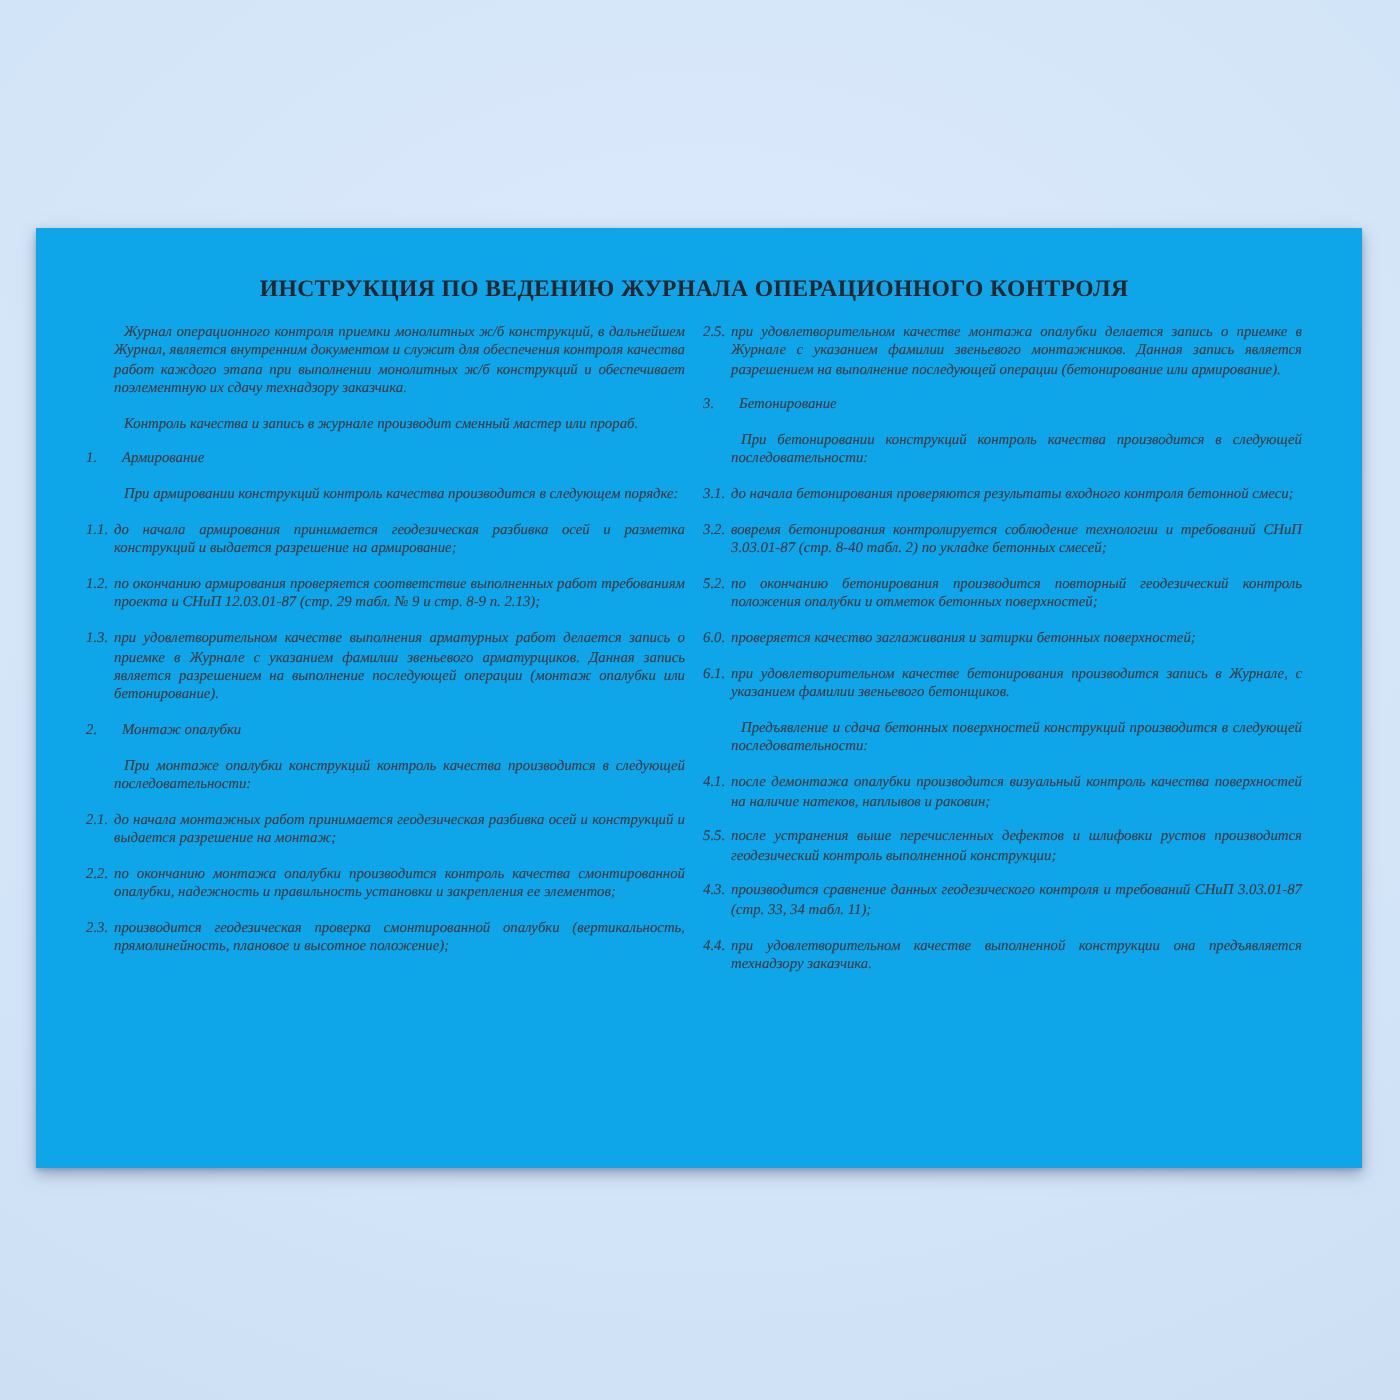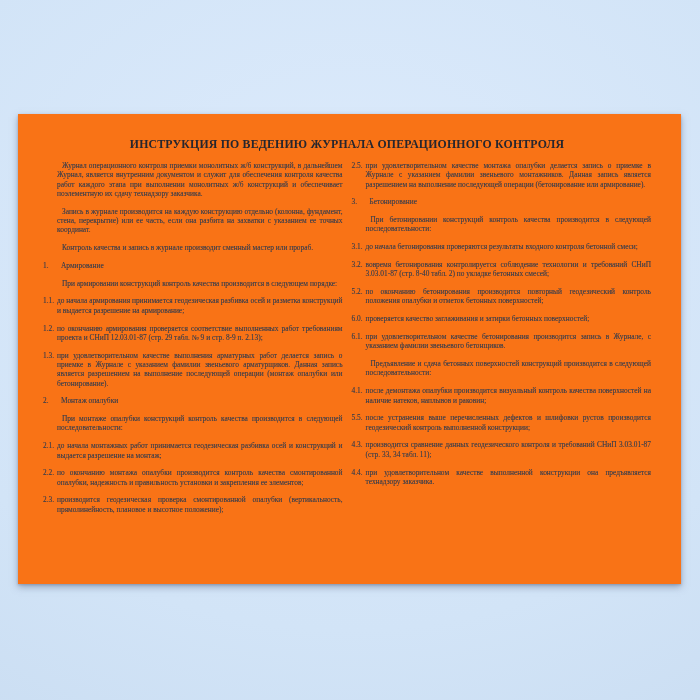--- a/index.html
+++ b/index.html
@@ -18,35 +18,36 @@
     width: 700px;
     height: 700px;
   }
   .paper {
     position: absolute;
     left: 18px;
     top: 114px;
     width: 663px;
     height: 470px;
     box-sizing: border-box;
-    background: #f97316;
+    background: #0ea5e9;
     padding: 23px 30px 0 25px;
     box-shadow: 0 3px 7px rgba(96,112,140,0.55), 0 1px 2px rgba(96,112,140,0.35);
   }
   .title {
     margin: 0 0 9px 0;
     font-size: 11.8px;
     font-weight: bold;
     text-align: center;
     letter-spacing: 0.2px;
     color: #26262e;
   }
   .cols {
     display: flex;
     gap: 9px;
+    font-style: italic;
   }
   .col {
     flex: 1 1 0;
     min-width: 0;
     font-size: 7.4px;
     line-height: 9.3px;
     color: #3e3f4b;
     text-shadow: 0 0 0.3px rgba(62,63,75,0.55);
   }
   .block {
@@ -81,23 +82,20 @@
 
 <div class="scene">
   <div class="paper">
     <h1 class="title">ИНСТРУКЦИЯ ПО ВЕДЕНИЮ ЖУРНАЛА ОПЕРАЦИОННОГО КОНТРОЛЯ</h1>
     <div class="cols">
       <div class="col">
           <div class="block paragraph">
             <span class="txt">Журнал операционного контроля приемки монолитных ж/б конструкций, в дальнейшем Журнал, является внутренним документом и служит для обеспечения контроля качества работ каждого этапа при выполнении монолитных ж/б конструкций и обеспечивает поэлементную их сдачу технадзору заказчика.</span>
           </div>
           <div class="block paragraph">
-            <span class="txt">Запись в журнале производится на каждую конструкцию отдельно (колонна, фундамент, стена, перекрытие) или ее часть, если она разбита на захватки с указанием ее точных координат.</span>
-          </div>
-          <div class="block paragraph">
             <span class="txt">Контроль качества и запись в журнале производит сменный мастер или прораб.</span>
           </div>
           <div class="block heading"><span class="num">1.</span><span class="txt">Армирование</span></div>
           <div class="block paragraph">
             <span class="txt">При армировании конструкций контроль качества производится в следующем порядке:</span>
           </div>
           <div class="block item"><span class="num">1.1.</span><span class="txt">до начала армирования принимается геодезическая разбивка осей и разметка конструкций и выдается разрешение на армирование;</span></div>
           <div class="block item"><span class="num">1.2.</span><span class="txt">по окончанию армирования проверяется соответствие выполненных работ требованиям проекта и СНиП 12.03.01-87 (стр. 29 табл. № 9 и стр. 8-9 п. 2.13);</span></div>
           <div class="block item"><span class="num">1.3.</span><span class="txt">при удовлетворительном качестве выполнения арматурных работ делается запись о приемке в Журнале с указанием фамилии звеньевого арматурщиков. Данная запись является разрешением на выполнение последующей операции (монтаж опалубки или бетонирование).</span></div>
           <div class="block heading"><span class="num">2.</span><span class="txt">Монтаж опалубки</span></div>

